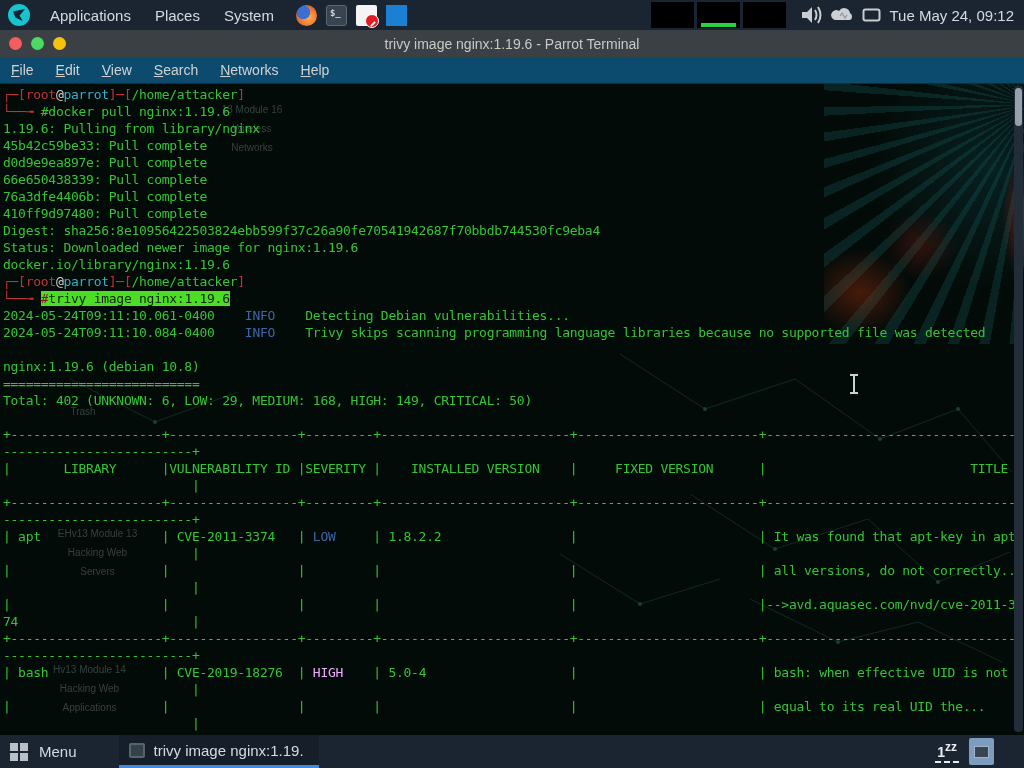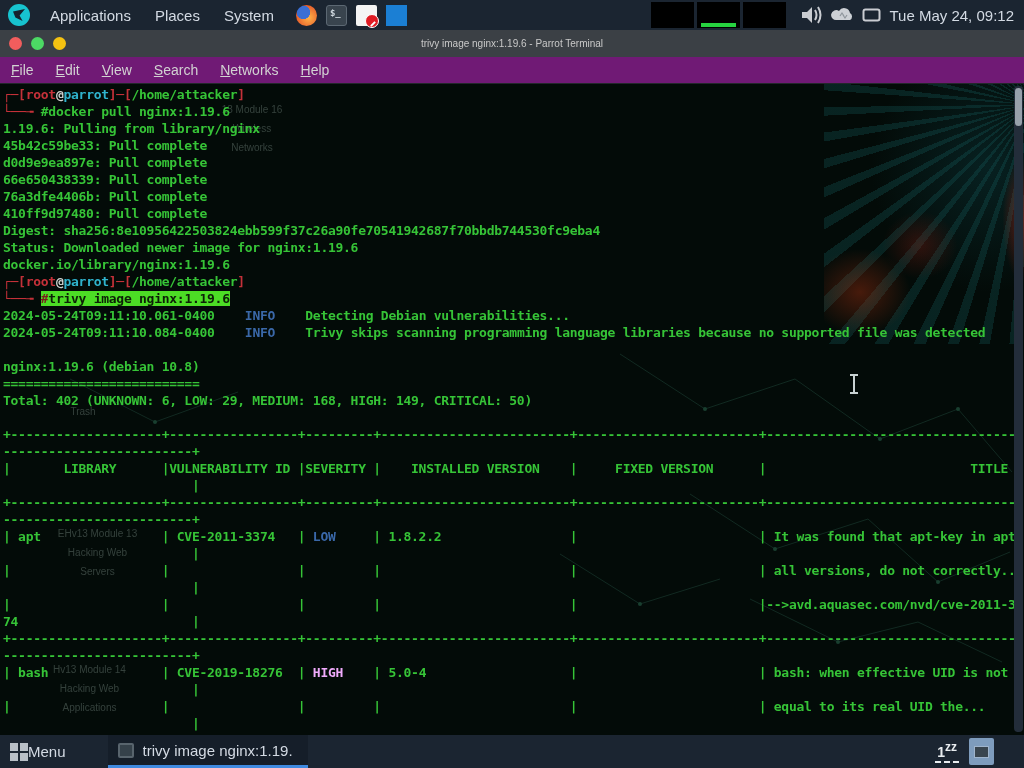--- a/index.html
+++ b/index.html
@@ -25,49 +25,49 @@
   .ws { width:43px; height:26px; background:#000; position:relative; }
   .ws.active::after { content:""; position:absolute; left:4px; right:4px; bottom:1px; height:4px; background:#27d340; }
   .tray { display:flex; align-items:center; gap:7px; margin-right:8px; }
   .clock { margin-right:10px; white-space:nowrap; }
 
   
   .titlebar { position:absolute; top:30px; left:0; width:1024px; height:27px; background:#3b4045; display:flex; align-items:center; z-index:30; }
   .tl-btns { display:flex; gap:9px; margin-left:9px; }
   .tlb { width:13px; height:13px; border-radius:50%; }
   .tlb.close { background:#f25d5d; } .tlb.min { background:#4cd964; } .tlb.max { background:#f5c211; }
-  .win-title { position:absolute; left:0; right:0; text-align:center; color:#c9c9c9; font-size:10px; pointer-events:none; }
-  .menubar { position:absolute; top:57px; left:0; width:1024px; height:27px; background:#701a75; display:flex; align-items:center; color:#d2d2d2; font-size:14px; z-index:30; border-bottom:1px solid #23272b; }
+  .win-title { position:absolute; left:0; right:0; text-align:center; color:#c9c9c9; font-size:14px; pointer-events:none; }
+  .menubar { position:absolute; top:57px; left:0; width:1024px; height:27px; background:#0c4a6e; display:flex; align-items:center; color:#d2d2d2; font-size:14px; z-index:30; border-bottom:1px solid #23272b; }
   .mb-item { padding:0 11px; height:27px; display:flex; align-items:center; }
   .mb-item span::first-letter { text-decoration:underline; }
 
   
   .terminal { position:absolute; top:84px; left:0; width:1024px; height:651px; background:#030b08; overflow:hidden; z-index:10; }
   .deco { position:absolute; pointer-events:none; }
   .parrot-art { right:0; top:0; width:200px; height:260px;
     background:
       radial-gradient(ellipse 28px 90px at 99% 52%, rgba(185,35,22,.50), transparent 70%),
       radial-gradient(ellipse 70px 60px at 18% 80%, rgba(165,48,16,.42), transparent 72%),
       radial-gradient(ellipse 50px 45px at 48% 62%, rgba(150,30,18,.30), transparent 75%),
       repeating-conic-gradient(from 155deg at 104% 8%, rgba(20,92,92,.30) 0deg 2.4deg, rgba(0,0,0,0) 2.4deg 7deg),
       radial-gradient(ellipse 150px 160px at 82% 32%, rgba(14,68,74,.38), transparent 78%);
   }
   .desk-label { position:absolute; color:rgba(165,190,180,.30); font-size:10px; text-align:center; line-height:19px; pointer-events:none; }
-  #term-text { position:absolute; left:3px; top:2px; font-family:"DejaVu Sans Mono", monospace; font-size:13px; line-height:17px; letter-spacing:-0.27px; white-space:pre;font-weight:bold; }
+  #term-text { position:absolute; left:3px; top:2px; font-family:"DejaVu Sans Mono", monospace; font-size:13px; line-height:17px; letter-spacing:-0.27px; white-space:pre; }
   .t-line { height:17px; }
   .c-g { color:#36c437; } .c-r { color:#c43139; } .c-cy { color:#2fb3cd; }
   .c-w { color:#cfd2d0; } .c-b { color:#3a68a8; } .c-hr { color:#f0abfc; }
   .c-sel { background:#4cdd25; color:#0d2007; } .c-selr { background:#4cdd25; color:#7c1c1c; }
   .scrollbar { position:absolute; right:1px; top:2px; width:9px; height:646px; background:#232d3a; border-radius:4px; }
   .scroll-thumb { position:absolute; left:1px; top:2px; width:7px; height:38px; background:#97a1ab; border-radius:4px; }
   .ibeam { position:absolute; left:848px; top:289px; }
 
   
   .taskbar { position:absolute; bottom:0; left:0; width:1024px; height:33px; background:#1b2531; display:flex; align-items:center; color:#d3dae3; font-size:15px; z-index:40; }
-  .menu-btn { display:flex; align-items:center; padding:0 14px 0 10px; height:33px; }
+  .menu-btn { display:flex; align-items:center; gap:11px; padding:0 14px 0 10px; height:33px; }
   .grid-icon { width:18px; height:18px; display:grid; grid-template-columns:8px 8px; grid-template-rows:8px 8px; gap:2px; }
   .grid-icon i { background:#b9c0c7; }
   .task-item { display:flex; align-items:center; gap:9px; height:33px; padding:0 16px 0 10px; margin-left:28px; background:#151e29; border-bottom:3px solid #3f8ae0; max-width:200px; }
   .task-term-icon { width:16px; height:15px; background:#58646d; border-radius:2px; position:relative; flex:none; }
   .task-term-icon::after { content:""; position:absolute; inset:2px; background:#35414a; }
   .task-label { white-space:nowrap; overflow:hidden; }
   .tb-spacer { flex:1; }
   .pager-icon { color:#e8ecef; font:bold 14px "Liberation Sans", sans-serif; border-bottom:2px dashed #e8ecef; padding:0 2px 1px 2px; margin-right:10px; }
   .pager-icon sup { font-size:12px; }
   .showdesk { width:25px; height:27px; background:#7e9cbd; border-radius:2px; display:flex; align-items:center; justify-content:center; margin-right:30px; }

